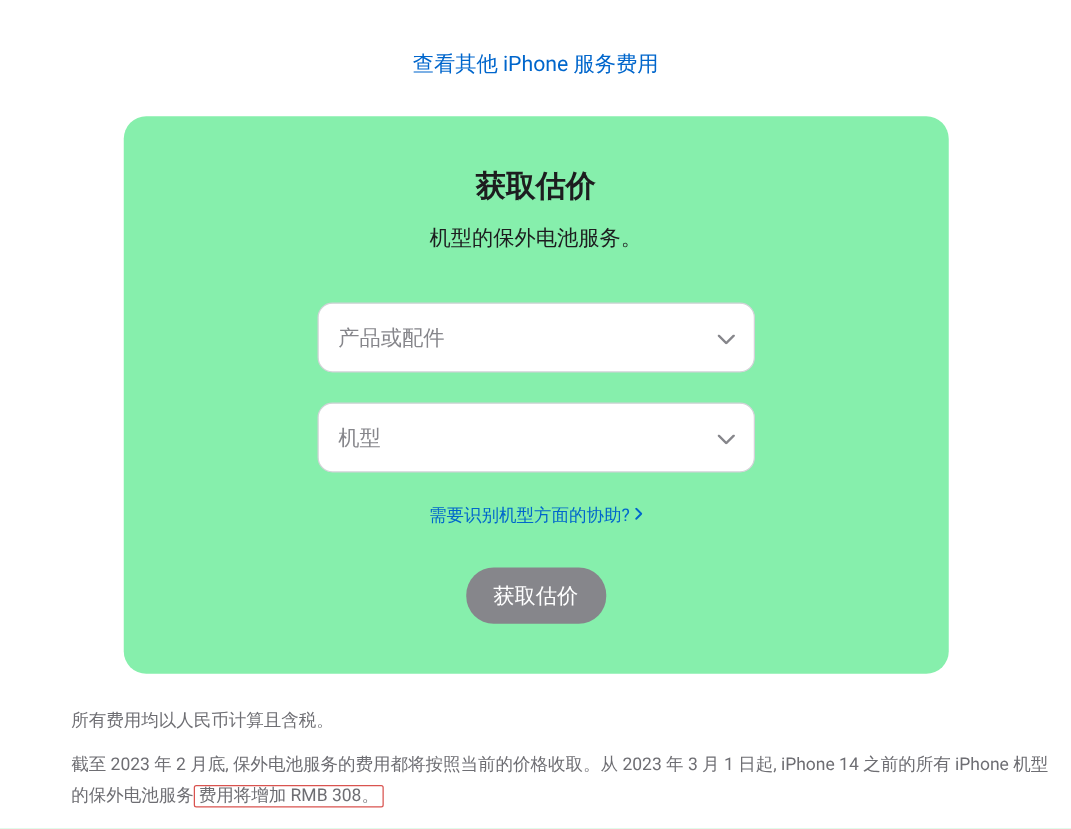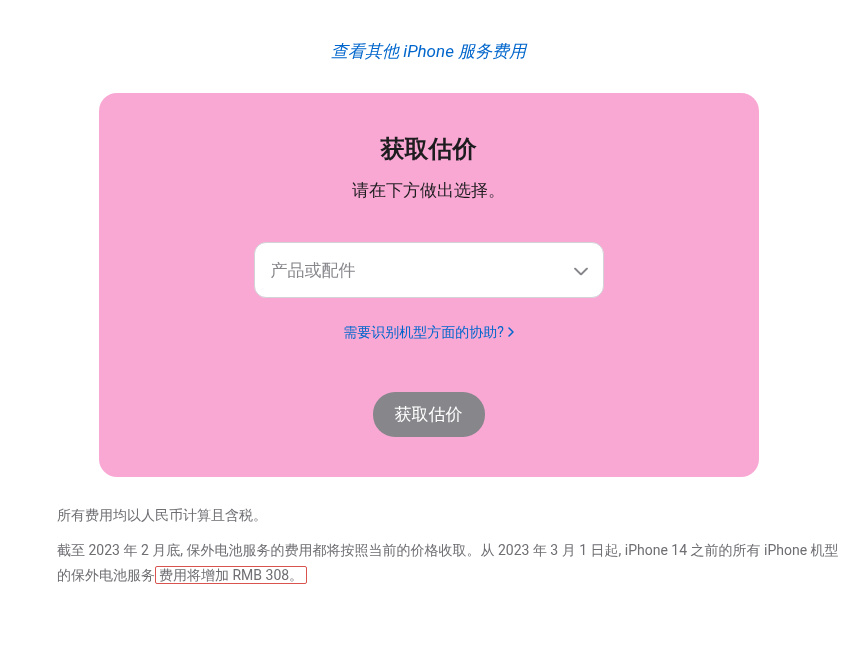--- a/index.html
+++ b/index.html
@@ -18,24 +18,23 @@
       padding: 0 12px;
     }
     .top-link {
       text-align: center;
       padding: 40px 0 30px 0;
     }
     .top-link a {
       color: #0066cc;
       text-decoration: none;
       font-size: 17px;
-      font-style: italic;
     }
     .card {
-      background: #f9a8d4;
+      background: #86efac;
       border-radius: 18px;
       max-width: 660px;
       margin: 0 auto;
       padding: 40px 40px 40px 40px;
       text-align: center;
     }
     .card-title {
       font-size: 24px;
       font-weight: 600;
       color: #1d1d1f;
@@ -75,21 +74,21 @@
       pointer-events: none;
       color: #86868b;
     }
     .help-link {
       display: inline-flex;
       align-items: flex-start;
       gap: 4px;
       color: #0066cc;
       text-decoration: none;
       font-size: 14px;
-      margin-bottom: 50px;
+      margin-bottom: 32px;
       cursor: pointer;
     }
     .help-link .chev-right {
       display: inline-block;
     }
     .submit-btn {
       background: #86868b;
       color: #ffffff;
       border: none;
       border-radius: 22px;
@@ -121,31 +120,39 @@
 </head>
 <body>
 
 <div class="container">
   <div class="top-link">
     <a href="#">查看其他 iPhone 服务费用</a>
   </div>
 
   <div class="card">
     <h2 class="card-title">获取估价</h2>
-    <p class="card-subtitle">请在下方做出选择。</p>
+    <p class="card-subtitle">机型的保外电池服务。</p>
 
     <div class="select-wrapper">
       <div class="select-box">产品或配件</div>
       <span class="chevron">
         <svg width="14" height="8" viewBox="0 0 14 8" fill="none">
             <path d="M1 1l6 6 6-6" stroke="currentColor" stroke-width="1.8" stroke-linecap="round" stroke-linejoin="round"></path>
           </svg>
       </span>
     </div>
 
+    <div class="select-wrapper">
+      <div class="select-box">机型</div>
+      <span class="chevron">
+        <svg width="14" height="8" viewBox="0 0 14 8" fill="none">
+            <path d="M1 1l6 6 6-6" stroke="currentColor" stroke-width="1.8" stroke-linecap="round" stroke-linejoin="round"></path>
+          </svg>
+      </span>
+    </div>
 
     <a class="help-link">
       <span>需要识别机型方面的协助?</span>
       <span class="chev-right">
         <svg width="6" height="10" viewBox="0 0 6 10" fill="none">
             <path d="M1 1l4 4-4 4" stroke="#0066cc" stroke-width="1.5" stroke-linecap="round" stroke-linejoin="round"></path>
           </svg>
       </span>
     </a>
 

